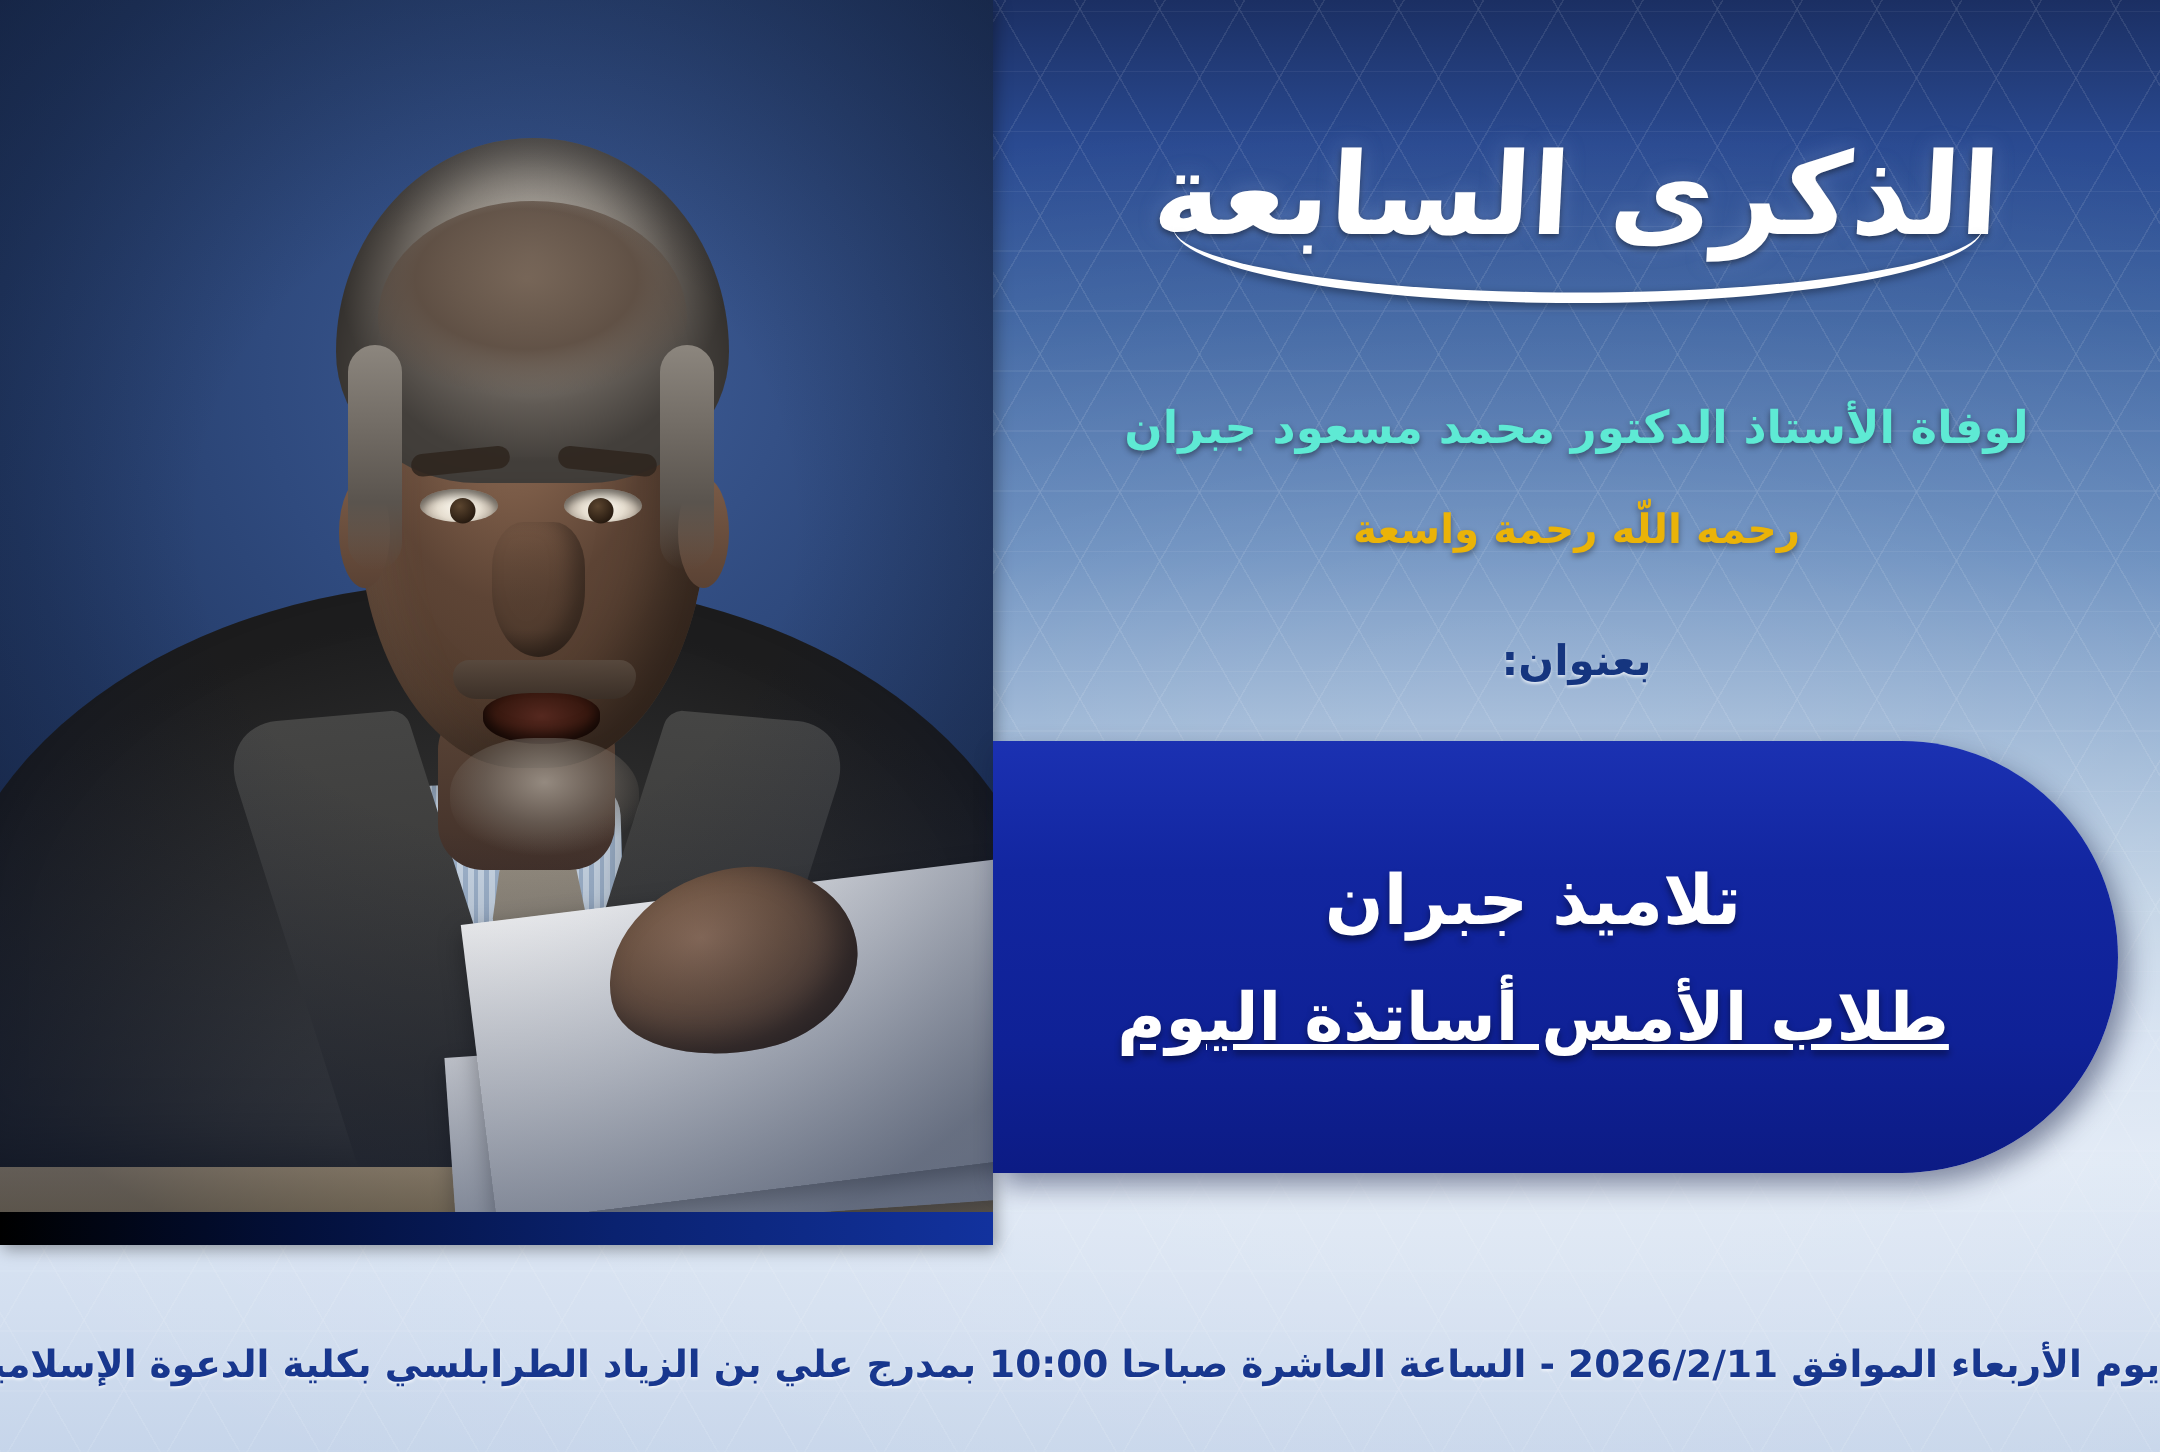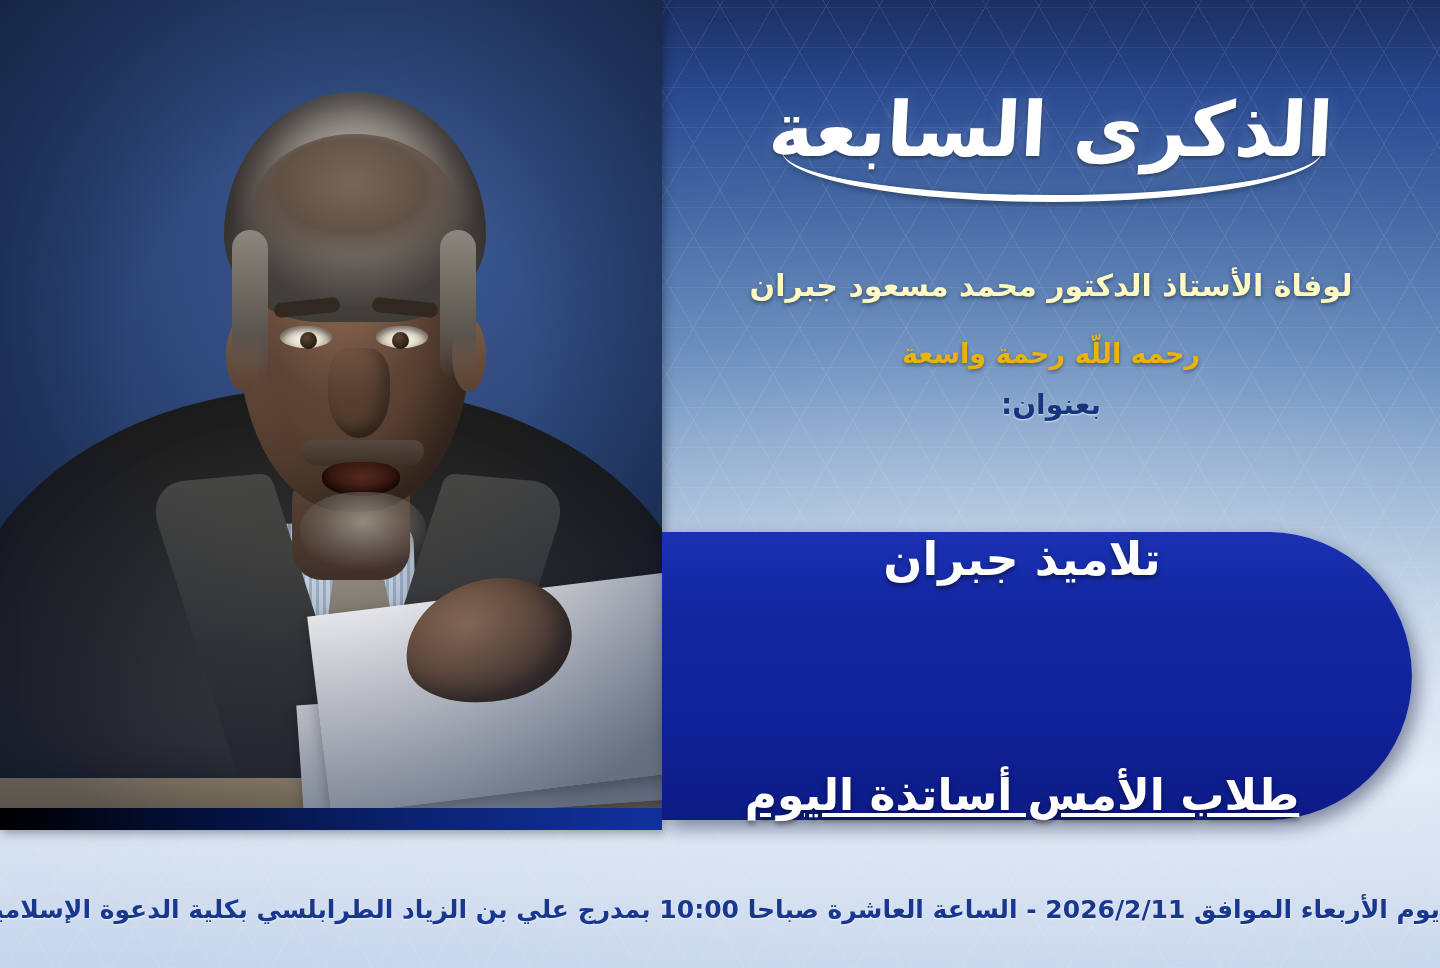--- a/index.html
+++ b/index.html
@@ -337,53 +337,52 @@
     position: absolute;
     left: 0;
     width: 778px;
     text-align: center;
     font-weight: 700;
     white-space: nowrap;
   }
   .sub1 {
     top: 268px;
     font-size: 30px;
-    color: #fef9c3;
+    color: #5eead4;
     text-shadow: 0 2px 4px rgba(0,0,0,0.45);
   }
   .sub2 {
     top: 338px;
     font-size: 27px;
     color: #eab308;
     text-shadow: 0 2px 4px rgba(0,0,0,0.4);
   }
   .sub3 {
-    top: 388px;
+    top: 424px;
     font-size: 28px;
     color: #15357f;
     text-shadow: 0 1px 2px rgba(255,255,255,0.7);
   }
 
   
   .banner {
     position: absolute;
     left: 662px;
     top: 494px;
     width: 750px;
     height: 288px;
     background:
       linear-gradient(180deg, #1b31b2 0%, #1226a0 30%, #0f2196 70%, #0c1b84 100%);
     border-radius: 0 144px 144px 0;
     box-shadow: 6px 8px 18px rgba(8,18,58,0.45);
     display: flex;
     flex-direction: column;
     align-items: center;
-    justify-content: space-between;
+    justify-content: center;
     gap: 26px;
-    margin-top: 38px;
   }
   .banner-line {
     color: #ffffff;
     font-weight: 700;
     font-size: 46px;
     white-space: nowrap;
     text-shadow: 0 3px 5px rgba(0,0,0,0.45);
     padding-right: 30px;
   }
   .banner-line.l2 { font-size: 44px; text-decoration: underline; }

